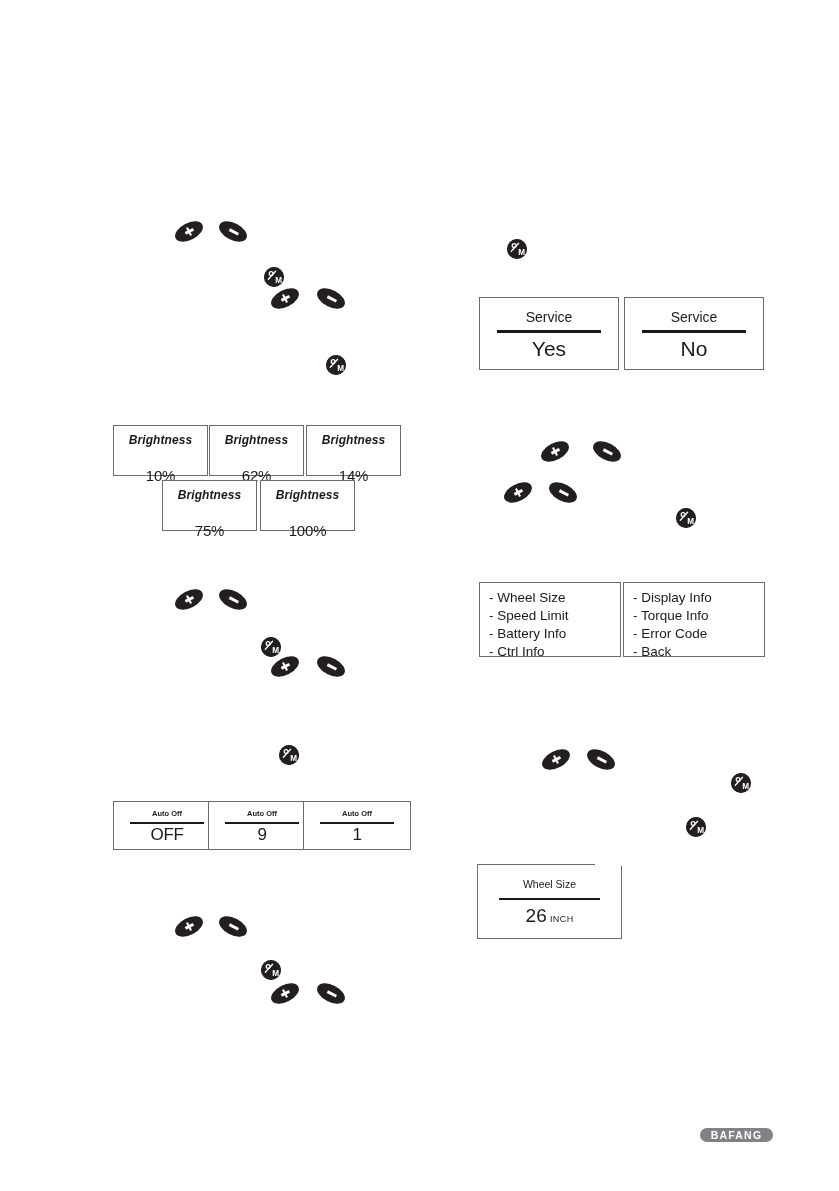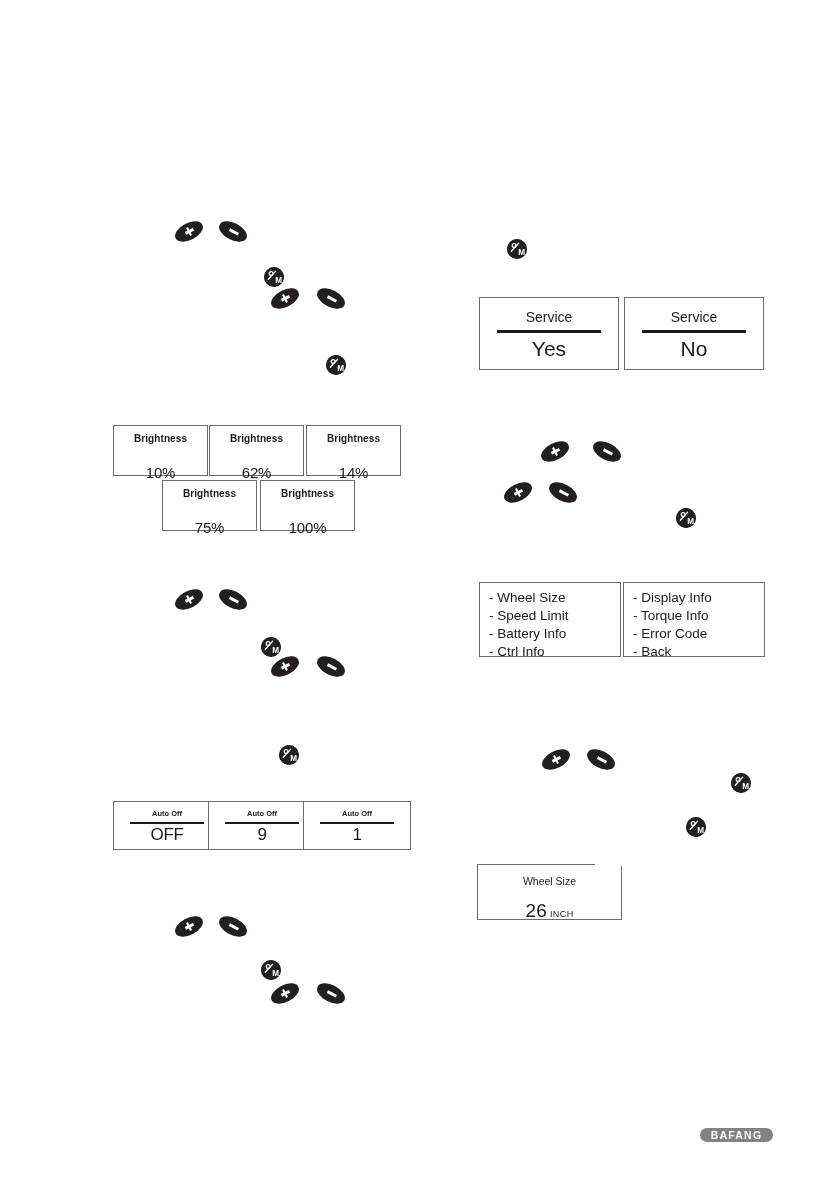--- a/index.html
+++ b/index.html
@@ -89,42 +89,41 @@
   }
   .screen .scr-value {
     font-family: "Liberation Sans", sans-serif;
     color: #1a1a1a;
     text-align: center;
     white-space: nowrap;
   }
 
   
   .screen.brightness { width: 95px; height: 51px; padding-top: 7px; }
-  .screen.brightness .scr-title { font-size: 10px; font-weight: bold; letter-spacing: 0.1px; }
+  .screen.brightness .scr-title { font-size: 12px; font-weight: bold; letter-spacing: 0.1px; font-style: italic; }
   .screen.brightness .scr-rule { width: 72px; margin-top: 4px; }
   .screen.brightness .scr-value { font-size: 15px; margin-top: 16px; letter-spacing: -0.2px; }
   .screen.brightness.light .scr-rule { background: #8d8d8d; }
 
   
   .screen.autooff { width: 108px; height: 49px; padding-top: 7px; }
   .screen.autooff .scr-title { font-size: 7.5px; font-weight: bold; }
   .screen.autooff .scr-rule { width: 74px; margin-top: 4px; height: 2.4px; }
   .screen.autooff .scr-value { font-size: 17px; margin-top: 1px; letter-spacing: -0.3px; }
 
   
   .screen.service { width: 140px; height: 73px; padding-top: 11px; }
   .screen.service .scr-title { font-size: 14px; }
   .screen.service .scr-rule { width: 104px; margin-top: 5px; height: 2.5px; }
   .screen.service .scr-value { font-size: 21px; margin-top: 4px; text-align: center; }
 
   
   .screen.wheelsize {
-    width: 145px; height: 56px; padding-top: 13px;
+    width: 145px; height: 75px; padding-top: 13px;
     border-top-color: #6b6b6b;
-    justify-content: center;
   }
   .screen.wheelsize .scr-title { font-size: 10.5px; }
   .screen.wheelsize .scr-rule { width: 101px; margin-top: 8px; height: 2px; }
   .screen.wheelsize .scr-value { font-size: 19px; margin-top: 5px; letter-spacing: 0.2px; }
   .screen.wheelsize .unit { font-size: 9px; letter-spacing: 0.4px; margin-left: 3px; }
   
   .wheel-mask {
     position: absolute;
     background: #ffffff;
     height: 3px;

